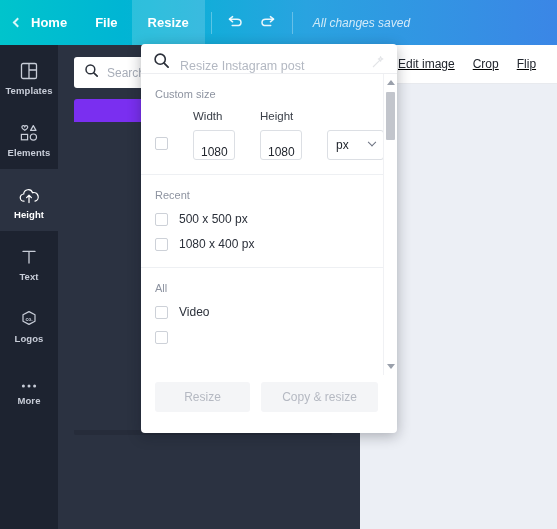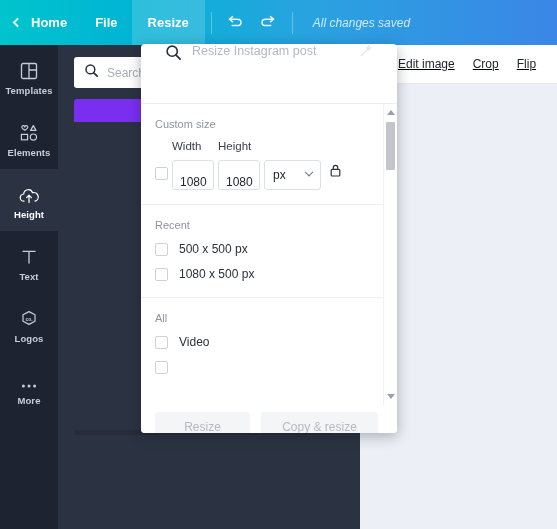--- a/index.html
+++ b/index.html
@@ -133,38 +133,38 @@
   }
 
   
   #dialog {
     position: absolute; top: 44px; left: 141px; width: 256px; height: 389px;
     background: #ffffff; border-radius: 4px;
     box-shadow: 0 3px 14px rgba(12,16,28,.30);
     overflow: hidden;
   }
   #dlg-search {
-    height: 60px; display: flex; align-items: flex-start; padding: 0 24px;
+    height: 30px; display: flex; align-items: flex-end; padding: 0 12px;
     border-bottom: 1px solid #edeef1;
   }
   #dlg-search-ph {
     flex: 1; color: #b3b8c2; font-size: 12.5px; margin-left: 10px; white-space: nowrap;
   }
   #wand { opacity: .28; }
 
   #dlg-body {
     position: relative; height: 301px; overflow: hidden;
   }
   #dlg-scrollport { position: absolute; inset: 0 14px 0 0; }
 
   .sec-title { color: #8d93a0; font-size: 11px; padding: 14px 0 0 14px; }
   .sec-divider { height: 1px; background: #eef0f3; margin-top: 14px; }
 
   .size-row {
-    display: flex; align-items: flex-end; padding: 10px 0 0 14px; gap: 4px;
+    display: flex; align-items: flex-end; padding: 10px 0 0 14px; gap: 25px;
   }
   .lbl-col { display: flex; flex-direction: column; }
   .fld-label { font-size: 11.5px; color: #3b4049; margin-bottom: 6px; height: 14px; }
   .cbox {
     width: 13px; height: 13px; border: 1px solid #cdd1d8; border-radius: 2px;
     background: #fff; margin-bottom: 10px; flex: none;
   }
   .num-input {
     width: 42px; height: 30px; border: 1px solid #dcdfe4; border-radius: 3px;
     display: flex; align-items: flex-end; padding-left: 7px;
@@ -421,21 +421,21 @@
 
         <div class="sec-title">Recent</div>
 
         <div class="opt-row">
           <div class="cbox"></div>
           <div class="opt-label">500 x 500 px</div>
         </div>
 
         <div class="opt-row">
           <div class="cbox"></div>
-          <div class="opt-label">1080 x 500 px</div>
+          <div class="opt-label">1080 x 400 px</div>
         </div>
 
         <div class="sec-divider" style="margin-top:16px"></div>
 
         <div class="sec-title">All</div>
 
         <div class="opt-row">
           <div class="cbox"></div>
           <div class="opt-label">Video</div>
         </div>

